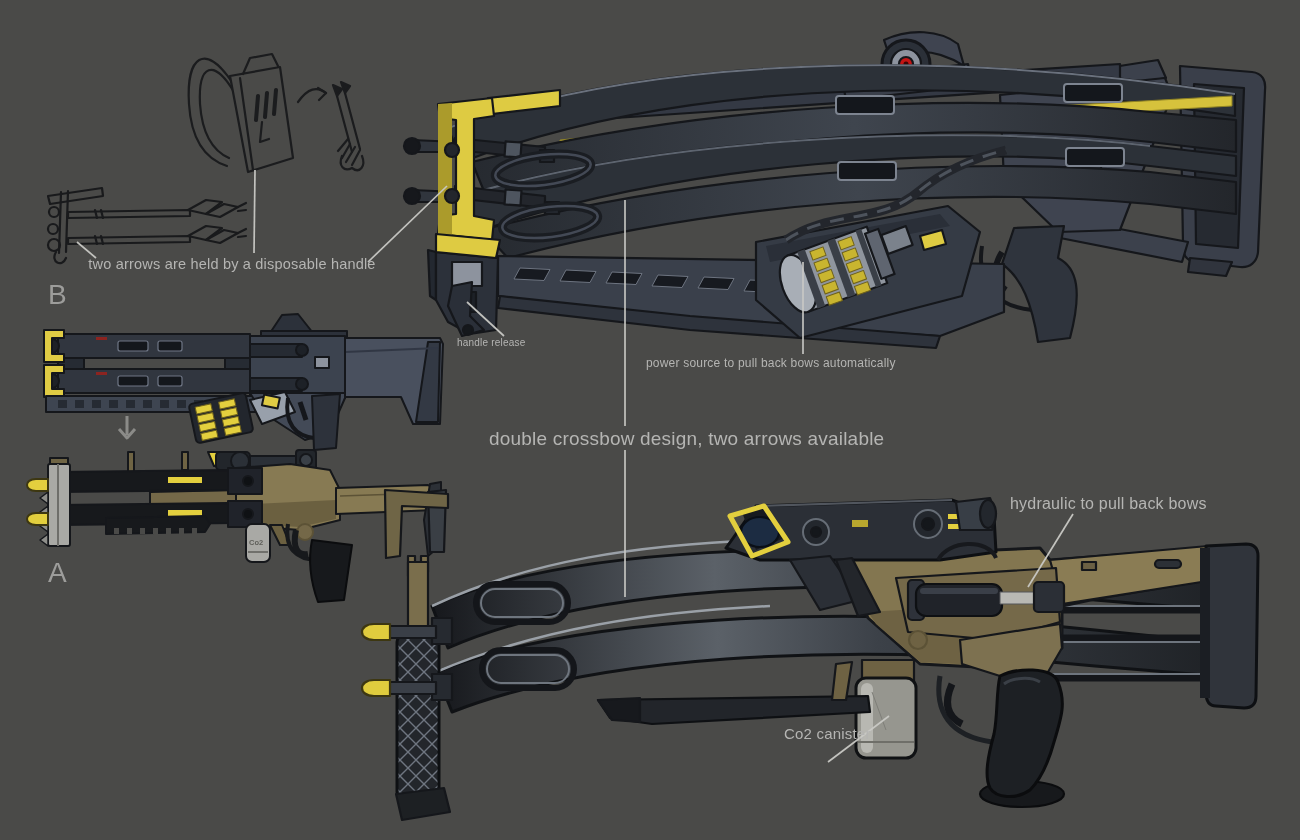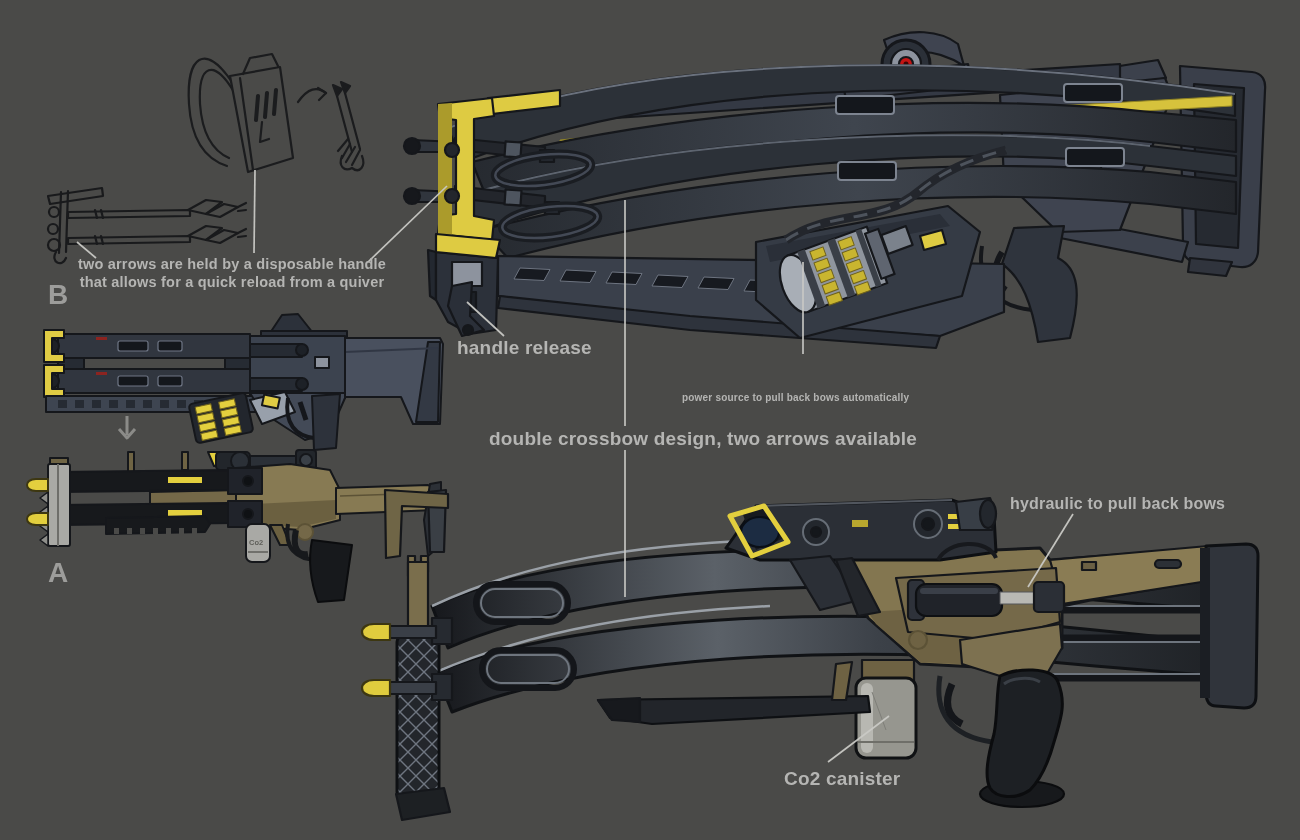--- a/index.html
+++ b/index.html
@@ -1,19 +1,19 @@
 <!DOCTYPE html>
 <html><head>
 <meta charset="utf-8">
 <style>
   html,body{margin:0;padding:0;background:#2e2e2d;}
   .canvas{position:relative;width:1300px;height:840px;background:#4a4a48;overflow:hidden;
           font-family:"Liberation Sans",sans-serif;}
   .art{position:absolute;left:0;top:0;width:1300px;height:840px;}
-  .lbl{position:absolute;font-weight:bold;color:#b5b5b3;white-space:nowrap;z-index:3;
+  .lbl{position:absolute;font-weight:normal;color:#b5b5b3;white-space:nowrap;z-index:3;
        letter-spacing:.2px;}
   .note{width:344px;text-align:center;font-size:14.5px;line-height:17.5px;}
   .variant{font-size:28px;color:#9d9d9b;}
   svg *{vector-effect:none;}
 </style>
 </head>
 <body>
 
 <div class="canvas">
 
@@ -393,23 +393,22 @@
     <path d="M803,262 L803,354"></path>
     <path d="M625,200 L625,426"></path>
     <path d="M625,450 L625,597"></path>
     <path d="M1073,514 L1028,587"></path>
     <path d="M828,762 L889,716"></path>
   </g>
 </svg>
 
 <div class="lbl note" style="left:60px;top:256px;">
   <div>two arrows are held by a disposable handle</div>
-  <div>that allows for a quick reload from a quiver</div>
 </div>
-<div class="lbl" style="left:457px;top:337px;font-size:19px;">handle release</div>
-<div class="lbl" style="left:682px;top:356px;font-size:10px;margin-top:36px;">power source to pull back bows automatically</div>
+<div class="lbl" style="left:457px;top:337px;font-size:10px;">handle release</div>
+<div class="lbl" style="left:646px;top:356px;font-size:12px;">power source to pull back bows automatically</div>
 <div class="lbl" style="left:489px;top:428px;font-size:19px;">double crossbow design, two arrows available</div>
 <div class="lbl" style="left:1010px;top:495px;font-size:16px;">hydraulic to pull back bows</div>
-<div class="lbl" style="left:784px;top:768px;font-size:19px;">Co2 canister</div>
+<div class="lbl" style="left:784px;top:725px;font-size:15px;">Co2 canister</div>
 <div class="lbl variant" style="left:48px;top:279px;">B</div>
 <div class="lbl variant" style="left:48px;top:557px;">A</div>
 
 </div>
 
 </body></html>

